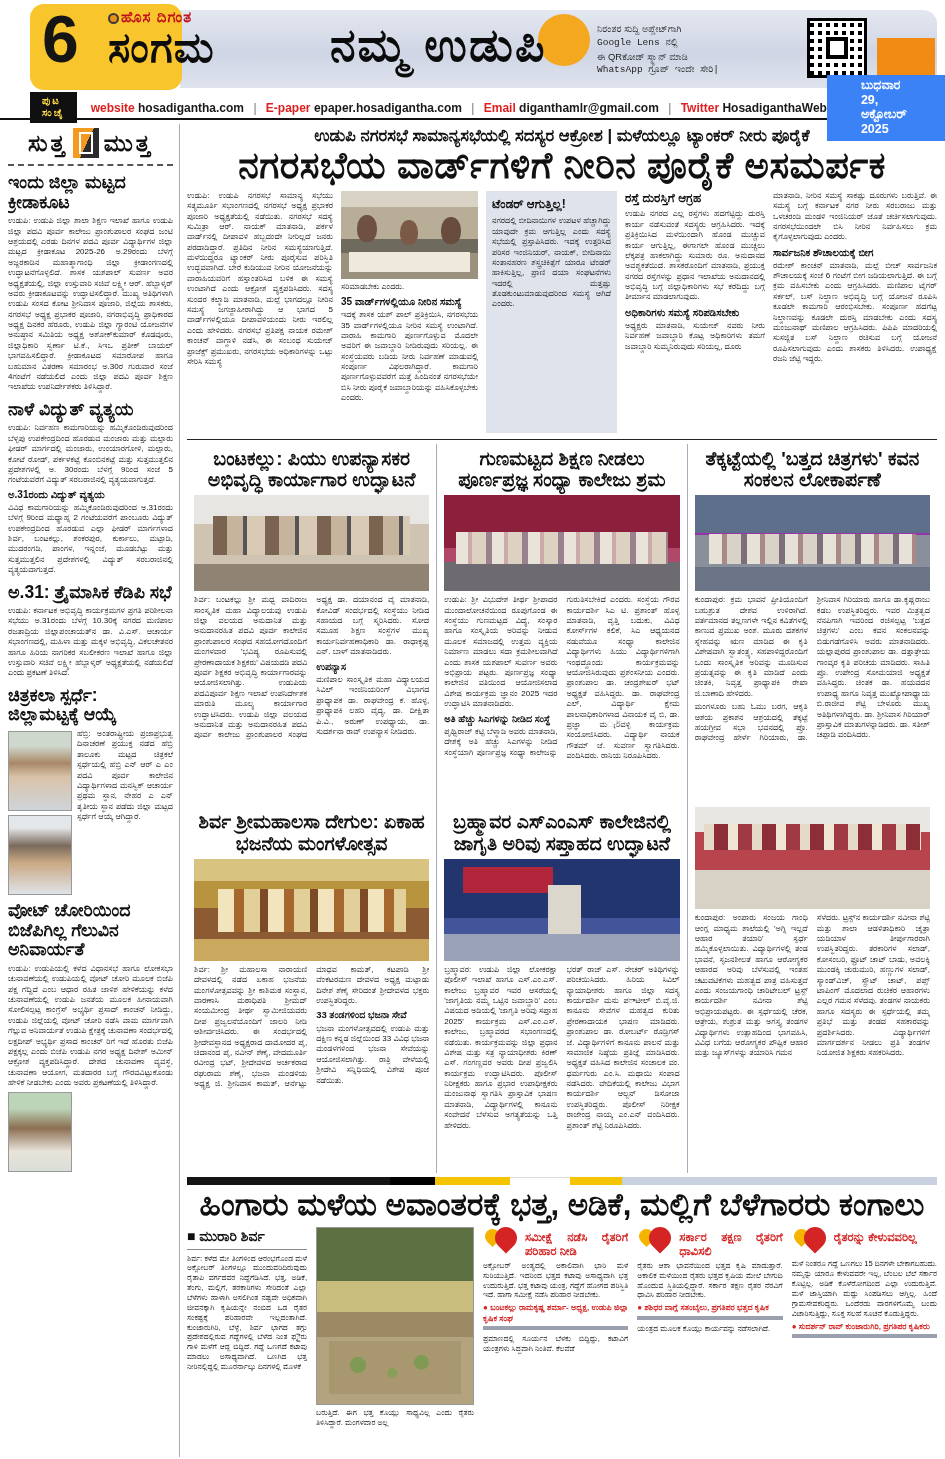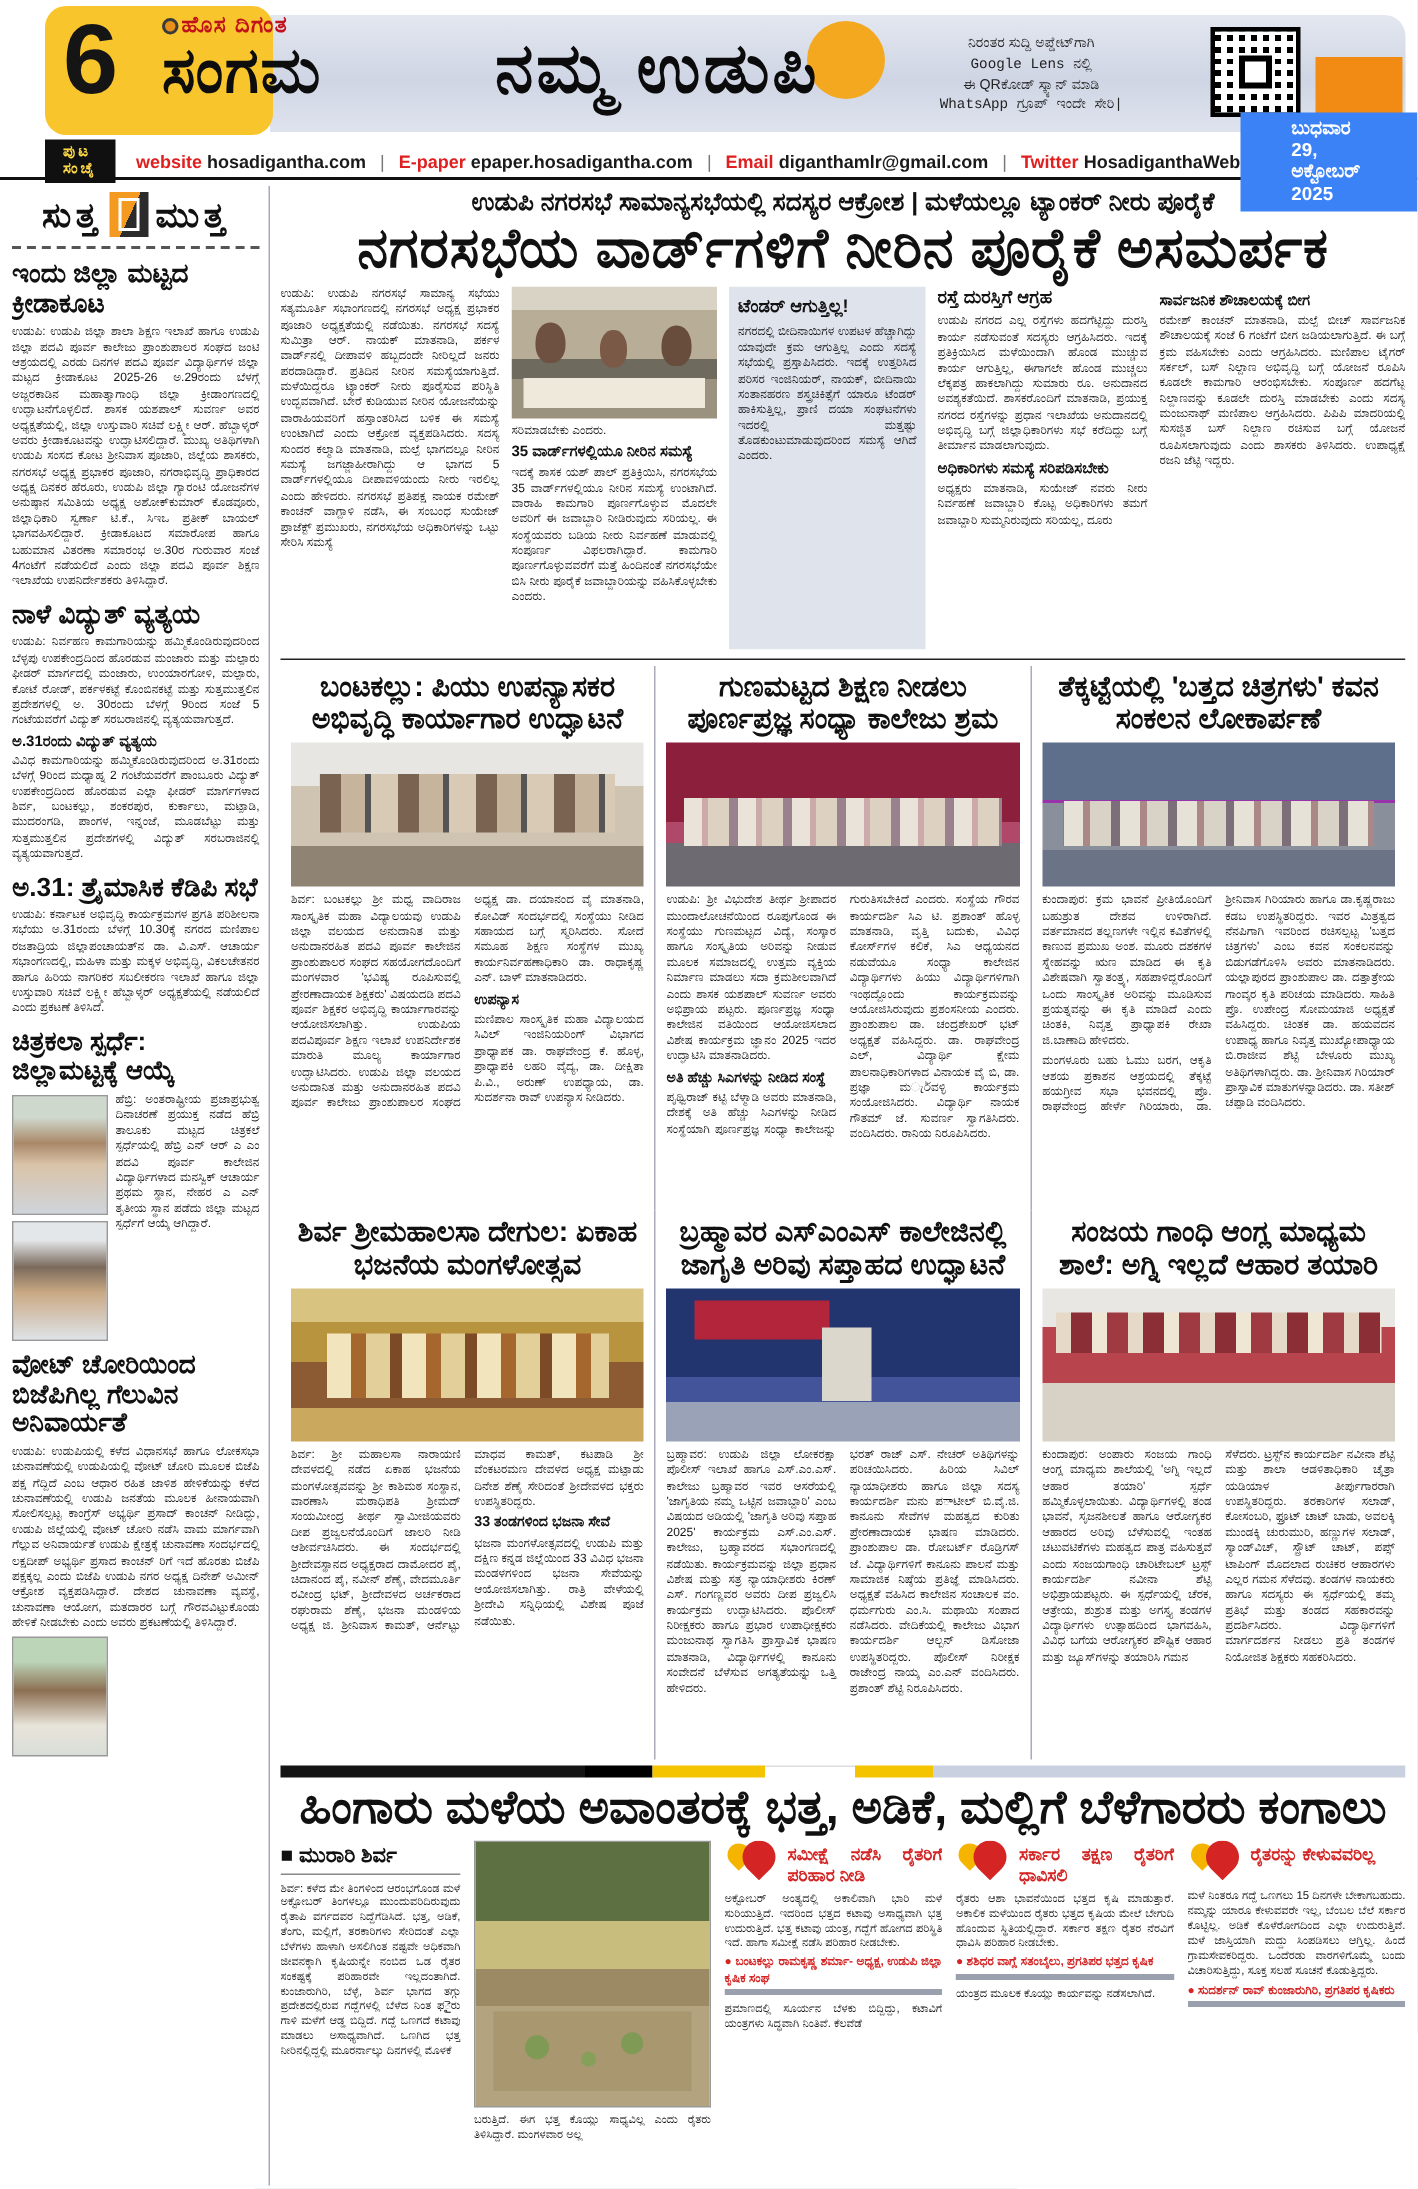--- a/index.html
+++ b/index.html
@@ -11,21 +11,21 @@
   .mast-band{position:absolute;left:180px;top:10px;right:8px;height:78px;border-radius:0 14px 14px 0;
              background:linear-gradient(180deg,#e3e7f0 0%,#cfd5e4 55%,#dfe3ee 100%);}
   .mast-circle{position:absolute;left:538px;top:14px;width:52px;height:52px;border-radius:50%;background:#f3a81f;}
   .yellowbox{position:absolute;left:30px;top:4px;width:152px;height:86px;background:#f9c52c;border-radius:14px;}
   .pagenum{position:absolute;left:42px;top:6px;font-size:66px;font-weight:bold;line-height:1;color:#151515;}
   .logo-stack{position:absolute;left:108px;top:8px;white-space:nowrap;}
   .brand{color:#c1121c;font-weight:bold;font-size:15px;letter-spacing:1px;}
   .brand-dot{display:inline-block;width:11px;height:11px;border-radius:50%;background:#e88f1a;border:2px solid #3a3a3a;vertical-align:middle;margin-right:2px;}
   .section-name{font-size:42px;font-weight:bold;line-height:1.05;color:#0d0d0d;letter-spacing:1px;}
   .edition{position:absolute;left:330px;top:18px;font-size:46px;font-weight:bold;letter-spacing:2px;color:#0b0b0b;}
-  .qr-note{position:absolute;right:150px;top:22px;width:215px;text-align:center;font-size:9.5px;line-height:1.45;color:#222;}
+  .qr-note{position:absolute;right:133px;top:22px;width:215px;text-align:left;font-size:9.5px;line-height:1.45;color:#222;}
   .qr-note .en{font-family:Liberation Mono, monospace;}
   .qr{position:absolute;right:78px;top:18px;width:60px;height:60px;background:
       repeating-linear-gradient(0deg,#000 0 4px,#fff 4px 8px),
       repeating-linear-gradient(90deg,#000 0 4px,#fff 4px 8px);background-blend-mode:screen;border:3px solid #000;}
   .qr:after{content:"";position:absolute;inset:16px;background:#fff;border:4px solid #000;}
   .mast-orange{position:absolute;right:10px;top:38px;width:58px;height:44px;background:#f28b14;}
   
   .infobar{position:relative;height:23px;border-bottom:2.5px solid #111;display:flex;align-items:center;}
   .page-label{margin-left:30px;background:#101010;color:#ffd94a;font-size:10px;font-weight:bold;padding:3px 12px 4px;letter-spacing:2px;}
   .links{margin-left:14px;font-size:12px;white-space:nowrap;}
@@ -231,20 +231,21 @@
             <p class="box-title">ಟೆಂಡರ್ ಆಗುತ್ತಿಲ್ಲ!</p>
             <p>ನಗರದಲ್ಲಿ ಬೀದಿನಾಯಿಗಳ ಉಪಟಳ ಹೆಚ್ಚಾಗಿದ್ದು ಯಾವುದೇ ಕ್ರಮ ಆಗುತ್ತಿಲ್ಲ ಎಂದು ಸದಸ್ಯೆ ಸಭೆಯಲ್ಲಿ ಪ್ರಸ್ತಾಪಿಸಿದರು. ಇದಕ್ಕೆ ಉತ್ತರಿಸಿದ ಪರಿಸರ ಇಂಜಿನಿಯರ್, ನಾಯಕ್, ಬೀದಿನಾಯಿ ಸಂತಾನಹರಣ ಶಸ್ತ್ರಚಿಕಿತ್ಸೆಗೆ ಯಾರೂ ಟೆಂಡರ್ ಹಾಕಿಸುತ್ತಿಲ್ಲ, ಪ್ರಾಣಿ ದಯಾ ಸಂಘಟನೆಗಳು ಇದರಲ್ಲಿ ಮತ್ತಷ್ಟು ತೊಡಕುಂಟುಮಾಡುವುದರಿಂದ ಸಮಸ್ಯೆ ಆಗಿದೆ ಎಂದರು.</p>
           </div>
           <div class="lc lc3">
             <p class="bold-lead">ರಸ್ತೆ ದುರಸ್ತಿಗೆ ಆಗ್ರಹ</p>
             <p>ಉಡುಪಿ ನಗರದ ಎಲ್ಲ ರಸ್ತೆಗಳು ಹದಗೆಟ್ಟಿದ್ದು ದುರಸ್ತಿ ಕಾರ್ಯ ನಡೆಸುವಂತೆ ಸದಸ್ಯರು ಆಗ್ರಹಿಸಿದರು. ಇದಕ್ಕೆ ಪ್ರತಿಕ್ರಿಯಿಸಿದ ಮಳೆಯಿಂದಾಗಿ ಹೊಂಡ ಮುಚ್ಚುವ ಕಾರ್ಯ ಆಗುತ್ತಿಲ್ಲ, ಈಗಾಗಲೇ ಹೊಂಡ ಮುಚ್ಚಲು ಲೆಕ್ಕಪತ್ರ ಹಾಕಲಾಗಿದ್ದು ಸುಮಾರು ರೂ. ಅನುದಾನದ ಅವಶ್ಯಕತೆಯಿದೆ. ಶಾಸಕರೊಂದಿಗೆ ಮಾತನಾಡಿ, ಪ್ರಯುಕ್ತ ನಗರದ ರಸ್ತೆಗಳನ್ನು ಪ್ರಧಾನ ಇಲಾಖೆಯ ಅನುದಾನದಲ್ಲಿ ಅಭಿವೃದ್ಧಿ ಬಗ್ಗೆ ಜಿಲ್ಲಾಧಿಕಾರಿಗಳು ಸಭೆ ಕರೆದಿದ್ದು ಬಗ್ಗೆ ತೀರ್ಮಾನ ಮಾಡಲಾಗುವುದು.</p>
             <p class="col-sub">ಅಧಿಕಾರಿಗಳು ಸಮಸ್ಯೆ ಸರಿಪಡಿಸಬೇಕು</p>
             <p>ಅಧ್ಯಕ್ಷರು ಮಾತನಾಡಿ, ಸುಯೇಜ್ ನವರು ನೀರು ನಿರ್ವಹಣೆ ಜವಾಬ್ದಾರಿ ಕೊಟ್ಟ ಅಧಿಕಾರಿಗಳು ತಮಗೆ ಜವಾಬ್ದಾರಿ ಸುಮ್ಮನಿರುವುದು ಸರಿಯಲ್ಲ, ದೂರು</p>
           </div>
           <div class="lc lc4">
+            <p>ಮಾತನಾಡಿ, ನೀರಿನ ಸಮಸ್ಯೆ ಸಾಕಷ್ಟು ದೂರುಗಳು ಬರುತ್ತಿವೆ. ಈ ಸಮಸ್ಯೆ ಬಗ್ಗೆ ಕರ್ನಾಟಕ ನಗರ ನೀರು ಸರಬರಾಜು ಮತ್ತು ಒಳಚರಂಡಿ ಮಂಡಳಿ ಇಂಜಿನಿಯರ್ ಜೊತೆ ಚರ್ಚಿಸಲಾಗುವುದು. ನಗರಸಭೆಯಿಂದಲೇ ಬಿಸಿ ನೀರಿನ ನಿರ್ವಹಿಸಲು ಕ್ರಮ ಕೈಗೊಳ್ಳಲಾಗುವುದು ಎಂದರು.</p>
             <p class="col-sub">ಸಾರ್ವಜನಿಕ ಶೌಚಾಲಯಕ್ಕೆ ಬೀಗ</p>
             <p>ರಮೇಶ್ ಕಾಂಚನ್ ಮಾತನಾಡಿ, ಮಲ್ಪೆ ಬೀಚ್ ಸಾರ್ವಜನಿಕ ಶೌಚಾಲಯಕ್ಕೆ ಸಂಜೆ 6 ಗಂಟೆಗೆ ಬೀಗ ಜಡಿಯಲಾಗುತ್ತಿದೆ. ಈ ಬಗ್ಗೆ ಕ್ರಮ ವಹಿಸಬೇಕು ಎಂದು ಆಗ್ರಹಿಸಿದರು. ಮಣಿಪಾಲ ಟೈಗರ್ ಸರ್ಕಲ್, ಬಸ್ ನಿಲ್ದಾಣ ಅಭಿವೃದ್ಧಿ ಬಗ್ಗೆ ಯೋಜನೆ ರೂಪಿಸಿ ಕೂಡಲೇ ಕಾಮಗಾರಿ ಆರಂಭಿಸಬೇಕು. ಸಂಪೂರ್ಣ ಹದಗೆಟ್ಟ ನಿಲ್ದಾಣವನ್ನು ಕೂಡಲೇ ದುರಸ್ತಿ ಮಾಡಬೇಕು ಎಂದು ಸದಸ್ಯ ಮಂಜುನಾಥ್ ಮಣಿಪಾಲ ಆಗ್ರಹಿಸಿದರು. ಪಿಪಿಪಿ ಮಾದರಿಯಲ್ಲಿ ಸುಸಜ್ಜಿತ ಬಸ್ ನಿಲ್ದಾಣ ರಚಿಸುವ ಬಗ್ಗೆ ಯೋಜನೆ ರೂಪಿಸಲಾಗುವುದು ಎಂದು ಶಾಸಕರು ತಿಳಿಸಿದರು. ಉಪಾಧ್ಯಕ್ಷೆ ರಜನಿ ಜೆಟ್ಟಿ ಇದ್ದರು.</p>
           </div>
         </div>
       </section>
 
       <hr class="mainrule">
 
       <section class="row row2">
         <article class="art">
@@ -287,21 +288,20 @@
         </article>
         <article class="art">
           <h2 class="art-h">ಬ್ರಹ್ಮಾವರ ಎಸ್‌ಎಂಎಸ್ ಕಾಲೇಜಿನಲ್ಲಿ ಜಾಗೃತಿ ಅರಿವು ಸಪ್ತಾಹದ ಉದ್ಘಾಟನೆ</h2>
           <div class="art-photo ph-podium"></div>
           <div class="cols2">
             <p>ಬ್ರಹ್ಮಾವರ: ಉಡುಪಿ ಜಿಲ್ಲಾ ಲೋಕರಕ್ಷಾ ಪೊಲೀಸ್ ಇಲಾಖೆ ಹಾಗೂ ಎಸ್.ಎಂ.ಎಸ್. ಕಾಲೇಜು ಬ್ರಹ್ಮಾವರ ಇವರ ಆಸರೆಯಲ್ಲಿ 'ಜಾಗೃತಿಯ ನಮ್ಮ ಒಟ್ಟಿನ ಜವಾಬ್ದಾರಿ' ಎಂಬ ವಿಷಯದ ಅಡಿಯಲ್ಲಿ 'ಜಾಗೃತಿ ಅರಿವು ಸಪ್ತಾಹ 2025' ಕಾರ್ಯಕ್ರಮ ಎಸ್.ಎಂ.ಎಸ್. ಕಾಲೇಜು, ಬ್ರಹ್ಮಾವರದ ಸಭಾಂಗಣದಲ್ಲಿ ನಡೆಯಿತು. ಕಾರ್ಯಕ್ರಮವನ್ನು ಜಿಲ್ಲಾ ಪ್ರಧಾನ ವಿಶೇಷ ಮತ್ತು ಸತ್ರ ನ್ಯಾಯಾಧೀಶರು ಕಿರಣ್ ಎಸ್. ಗಂಗಣ್ಣವರ ಅವರು ದೀಪ ಪ್ರಜ್ವಲಿಸಿ ಕಾರ್ಯಕ್ರಮ ಉದ್ಘಾಟಿಸಿದರು. ಪೊಲೀಸ್ ನಿರೀಕ್ಷಕರು ಹಾಗೂ ಪ್ರಭಾರ ಉಪಾಧೀಕ್ಷಕರು ಮಂಜುನಾಥ ಸ್ವಾಗತಿಸಿ ಪ್ರಾಸ್ತಾವಿಕ ಭಾಷಣ ಮಾತನಾಡಿ, ವಿದ್ಯಾರ್ಥಿಗಳಲ್ಲಿ ಕಾನೂನು ಸಂವೇದನೆ ಬೆಳೆಸುವ ಅಗತ್ಯತೆಯನ್ನು ಒತ್ತಿ ಹೇಳಿದರು.</p>
             <p>ಭರತ್ ರಾಜ್ ಎಸ್. ನೇಚರ್ ಅತಿಥಿಗಳನ್ನು ಪರಿಚಯಿಸಿದರು. ಹಿರಿಯ ಸಿವಿಲ್ ನ್ಯಾಯಾಧೀಶರು ಹಾಗೂ ಜಿಲ್ಲಾ ಸದಸ್ಯ ಕಾರ್ಯದರ್ಶಿ ಮನು ಪాಟೀಲ್ ಬಿ.ವೈ.ಜಿ. ಕಾನೂನು ಸೇವೆಗಳ ಮಹತ್ವದ ಕುರಿತು ಪ್ರೇರಣಾದಾಯಕ ಭಾಷಣ ಮಾಡಿದರು. ಪ್ರಾಂಶುಪಾಲ ಡಾ. ರೋಬರ್ಟ್ ರೊಡ್ರಿಗಸ್ ಜೆ. ವಿದ್ಯಾರ್ಥಿಗಳಿಗೆ ಕಾನೂನು ಪಾಲನೆ ಮತ್ತು ಸಾಮಾಜಿಕ ನಿಷ್ಠೆಯ ಪ್ರತಿಜ್ಞೆ ಮಾಡಿಸಿದರು. ಅಧ್ಯಕ್ಷತೆ ವಹಿಸಿದ ಕಾಲೇಜಿನ ಸಂಚಾಲಕ ವಂ. ಧರ್ಮಗುರು ಎಂ.ಸಿ. ಮಥಾಯಿ ಸಂಪಾದ ನಡೆಸಿದರು. ವೇದಿಕೆಯಲ್ಲಿ ಕಾಲೇಜು ವಿಭಾಗ ಕಾರ್ಯದರ್ಶಿ ಆಲ್ಬನ್ ಡಿಸೋಜಾ ಉಪಸ್ಥಿತರಿದ್ದರು. ಪೊಲೀಸ್ ನಿರೀಕ್ಷಕ ರಾಜೇಂದ್ರ ನಾಯ್ಕ ಎಂ.ಎನ್ ವಂದಿಸಿದರು. ಪ್ರಶಾಂತ್ ಶೆಟ್ಟಿ ನಿರೂಪಿಸಿದರು.</p>
           </div>
         </article>
         <article class="art">
-          <h2 class="art-h">ಸಂಜಯ ಗಾಂಧಿ ಆಂಗ್ಲ ಮಾಧ್ಯಮ ಶಾಲೆ: ಅಗ್ನಿ ಇಲ್ಲದೆ ಆಹಾರ ತಯಾರಿ</h2>
           <div class="art-photo ph-kids"></div>
           <div class="cols2">
             <p>ಕುಂದಾಪುರ: ಅಂಪಾರು ಸಂಜಯ ಗಾಂಧಿ ಆಂಗ್ಲ ಮಾಧ್ಯಮ ಶಾಲೆಯಲ್ಲಿ 'ಅಗ್ನಿ ಇಲ್ಲದೆ ಆಹಾರ ತಯಾರಿ' ಸ್ಪರ್ಧೆ ಹಮ್ಮಿಕೊಳ್ಳಲಾಯಿತು. ವಿದ್ಯಾರ್ಥಿಗಳಲ್ಲಿ ತಂಡ ಭಾವನೆ, ಸೃಜನಶೀಲತೆ ಹಾಗೂ ಆರೋಗ್ಯಕರ ಆಹಾರದ ಅರಿವು ಬೆಳೆಸುವಲ್ಲಿ ಇಂತಹ ಚಟುವಟಿಕೆಗಳು ಮಹತ್ವದ ಪಾತ್ರ ವಹಿಸುತ್ತವೆ ಎಂದು ಸಂಜಯಗಾಂಧಿ ಚಾರಿಟೇಬಲ್ ಟ್ರಸ್ಟ್ ಕಾರ್ಯದರ್ಶಿ ನವೀನಾ ಶೆಟ್ಟಿ ಅಭಿಪ್ರಾಯಪಟ್ಟರು. ಈ ಸ್ಪರ್ಧೆಯಲ್ಲಿ ಚೆರಕ, ಆತ್ರೇಯ, ಶುಶ್ರುತ ಮತ್ತು ಅಗಸ್ತ್ಯ ತಂಡಗಳ ವಿದ್ಯಾರ್ಥಿಗಳು ಉತ್ಸಾಹದಿಂದ ಭಾಗವಹಿಸಿ, ವಿವಿಧ ಬಗೆಯ ಆರೋಗ್ಯಕರ ಪೌಷ್ಟಿಕ ಆಹಾರ ಮತ್ತು ಜ್ಯೂಸ್‌ಗಳನ್ನು ತಯಾರಿಸಿ ಗಮನ</p>
             <p>ಸೆಳೆದರು. ಟ್ರಸ್ಟ್‌ನ ಕಾರ್ಯದರ್ಶಿ ನವೀನಾ ಶೆಟ್ಟಿ ಮತ್ತು ಶಾಲಾ ಆಡಳಿತಾಧಿಕಾರಿ ಚೈತ್ರಾ ಯಡಿಯಾಳ ತೀರ್ಪುಗಾರರಾಗಿ ಉಪಸ್ಥಿತರಿದ್ದರು. ತರಕಾರಿಗಳ ಸಲಾಡ್, ಕೋಸಂಬರಿ, ಫ್ರೂಟ್ ಚಾಟ್ ಬಾಡು, ಅವಲಕ್ಕಿ ಮುಂಡಕ್ಕಿ ಚುರುಮುರಿ, ಹಣ್ಣುಗಳ ಸಲಾಡ್, ಸ್ಯಾಂಡ್‌ವಿಚ್, ಸ್ಪ್ರೌಟ್ ಚಾಟ್, ಪಪ್ಸ್ ಟಾಪಿಂಗ್ ಮೊದಲಾದ ರುಚಿಕರ ಆಹಾರಗಳು ಎಲ್ಲರ ಗಮನ ಸೆಳೆದವು. ತಂಡಗಳ ನಾಯಕರು ಹಾಗೂ ಸದಸ್ಯರು ಈ ಸ್ಪರ್ಧೆಯಲ್ಲಿ ತಮ್ಮ ಪ್ರತಿಭೆ ಮತ್ತು ತಂಡದ ಸಹಕಾರವನ್ನು ಪ್ರದರ್ಶಿಸಿದರು. ವಿದ್ಯಾರ್ಥಿಗಳಿಗೆ ಮಾರ್ಗದರ್ಶನ ನೀಡಲು ಪ್ರತಿ ತಂಡಗಳ ನಿಯೋಜಿತ ಶಿಕ್ಷಕರು ಸಹಕರಿಸಿದರು.</p>
           </div>
         </article>
       </section>
 
       <div class="deco">
         <div style="width:27%;background:#141414"></div>

